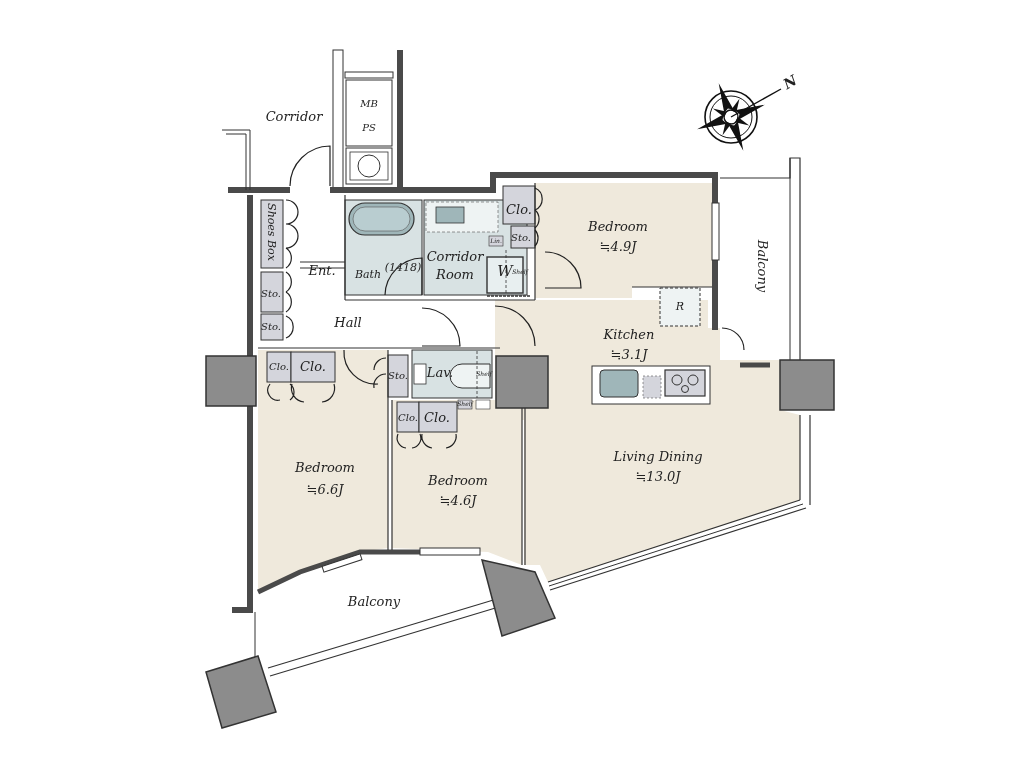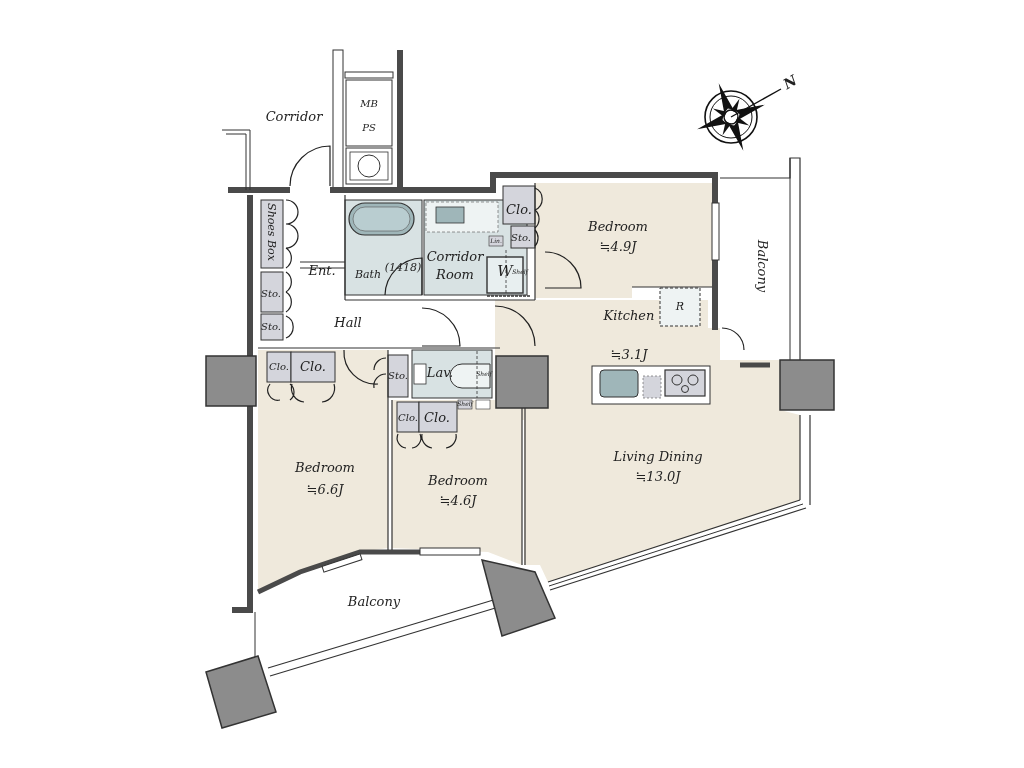--- a/index.html
+++ b/index.html
@@ -177,21 +177,21 @@
 <span class="lbl xxs" style="left:496px;top:241px;">Lin.</span>
 <span class="lbl med" style="left:505px;top:272px;font-size:15px;">W</span>
 <span class="lbl xxs" style="left:520px;top:272px;">Shelf</span>
 
 <span class="lbl med" style="left:519px;top:210px;">Clo.</span>
 <span class="lbl xs" style="left:521px;top:238px;">Sto.</span>
 <span class="lbl med" style="left:618px;top:227px;">Bedroom</span>
 <span class="lbl med" style="left:618px;top:247px;">≒4.9J</span>
 <span class="lbl med vert" style="left:762px;top:266px;">Balcony</span>
 <span class="lbl sm" style="left:680px;top:307px;">R</span>
-<span class="lbl med" style="left:629px;top:316px;font-style:italic;">Kitchen</span>
+<span class="lbl med" style="left:629px;top:335px;font-style:italic;">Kitchen</span>
 <span class="lbl med" style="left:629px;top:355px;">≒3.1J</span>
 
 <span class="lbl xs" style="left:279px;top:367px;">Clo.</span>
 <span class="lbl med" style="left:313px;top:367px;">Clo.</span>
 <span class="lbl xs" style="left:398px;top:376px;">Sto.</span>
 <span class="lbl med" style="left:440px;top:373px;">Lav.</span>
 <span class="lbl xxs" style="left:484px;top:374px;">Shelf</span>
 <span class="lbl xxs" style="left:465px;top:404px;">Shelf</span>
 <span class="lbl xs" style="left:408px;top:418px;">Clo.</span>
 <span class="lbl med" style="left:437px;top:418px;">Clo.</span>

